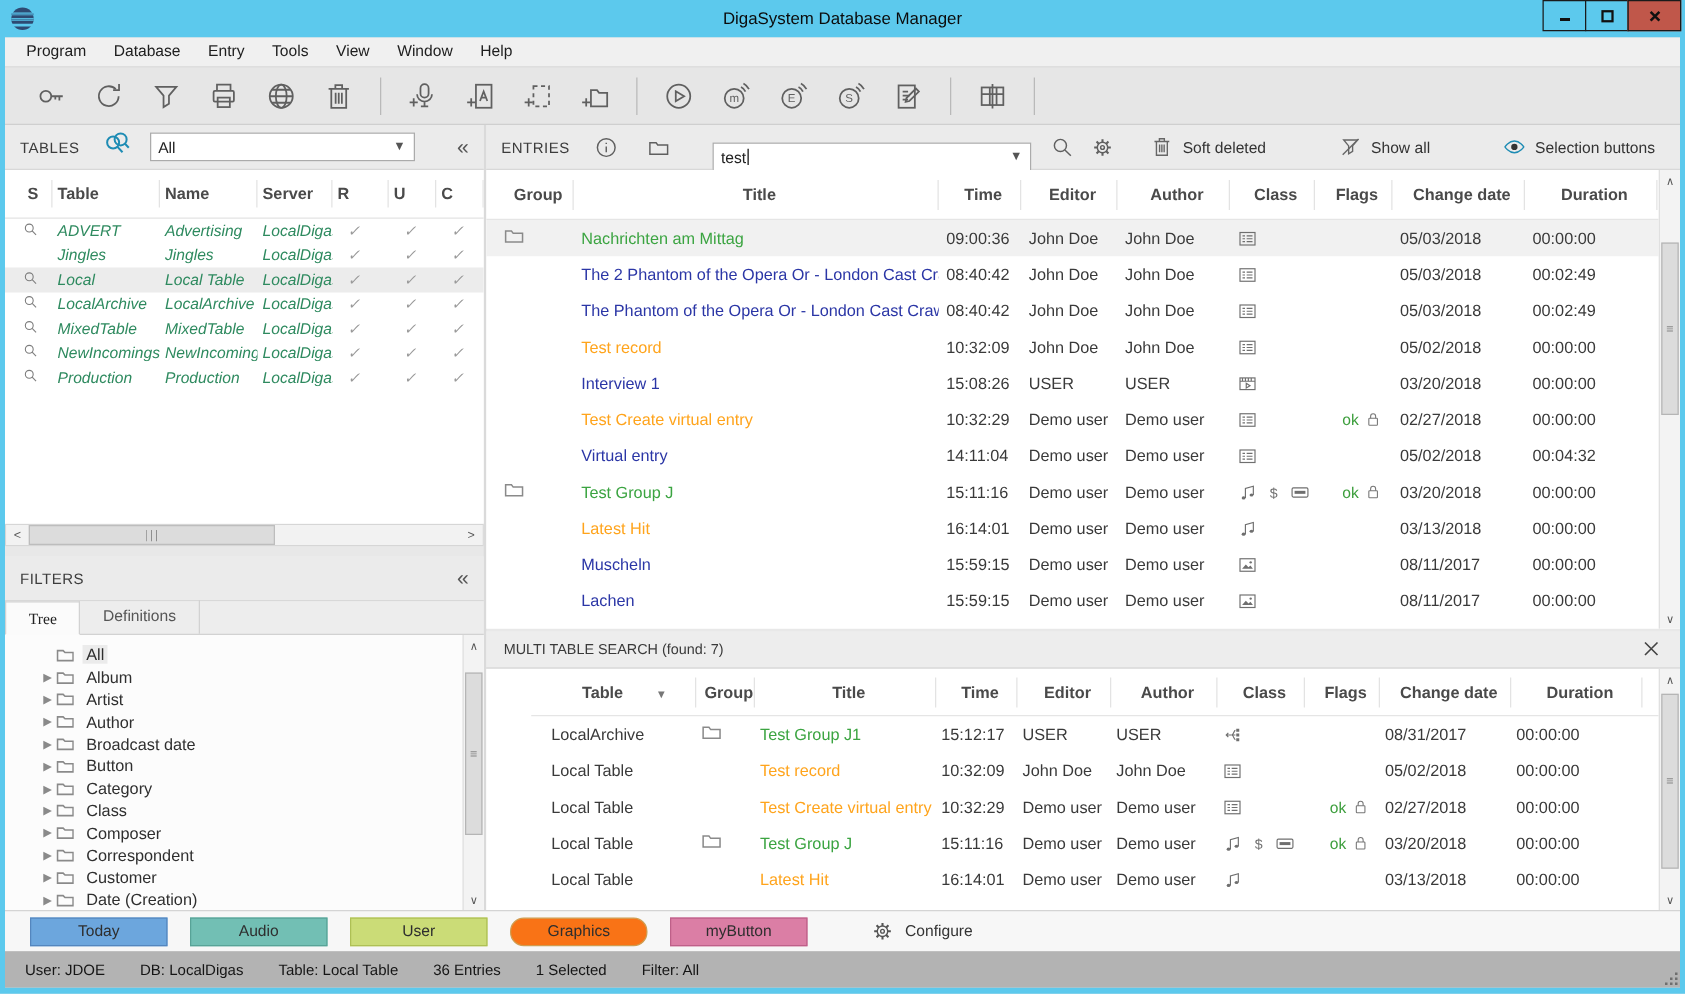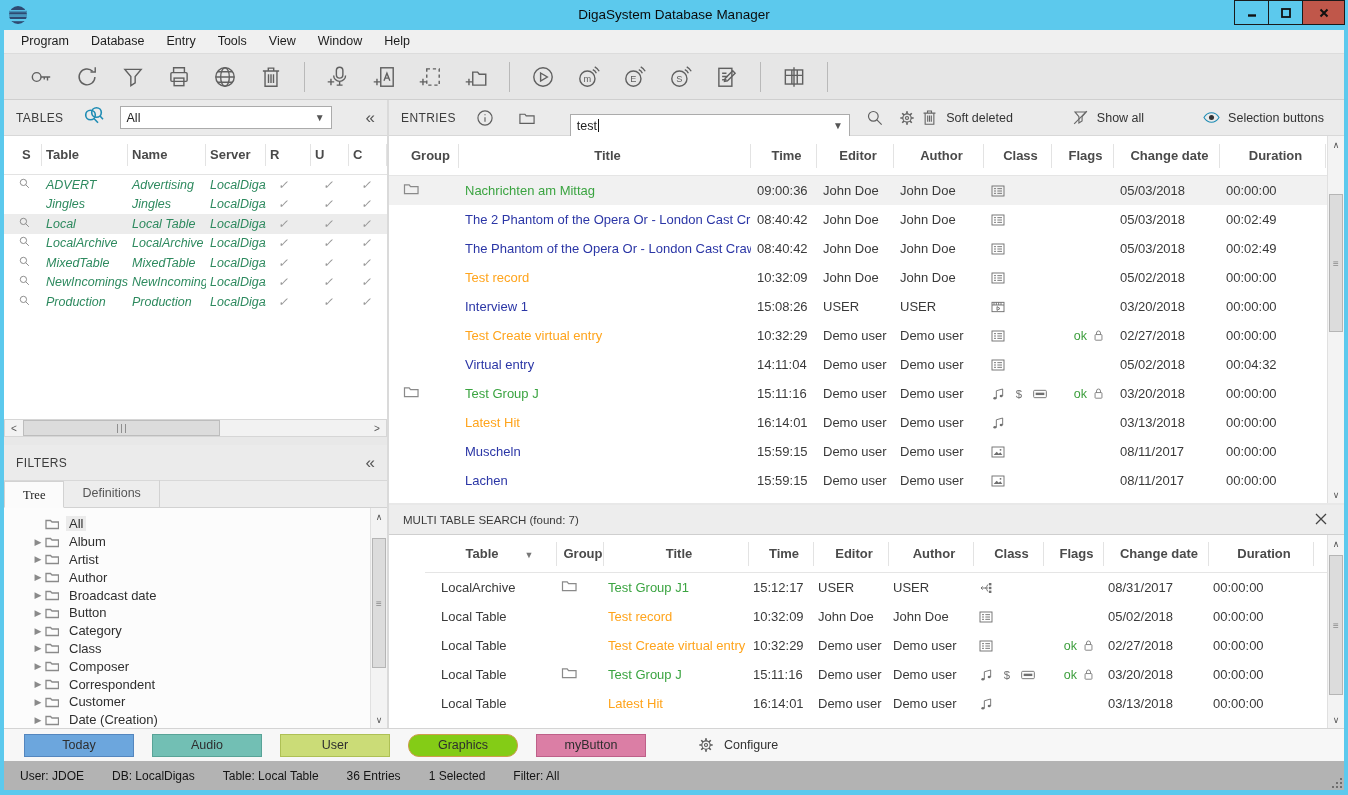--- a/index.html
+++ b/index.html
@@ -81,21 +81,21 @@
   .vscroll { position:absolute; top:0; right:0; bottom:0; width:17px; background:#F3F3F3; border-left:1px solid #e0e0e0; }
   .vs-arrow { position:absolute; left:0; right:0; height:17px; display:flex; align-items:center; justify-content:center;
     color:#555; font-size:9px; }
   .vs-arrow.up { top:0; } .vs-arrow.down { bottom:0; }
   .vs-thumb { position:absolute; left:1px; right:1px; background:#DCDCDC; border:1px solid #b5b5b5;
     display:flex; align-items:center; justify-content:center; color:#8a8a8a; font-size:10px; }
   
   .ent-head { gap:0; }
   .ent-head .ehicon { width:26px; height:26px; color:#5f5f5f; margin-left:16px; display:flex; align-items:center; justify-content:center; }
   .ent-head .ehicon svg { width:20px; height:20px; stroke:currentColor; fill:none; stroke-width:1.4; }
-  .search-combo { width:280px; margin-left:30px; position:relative;margin-top:16px; }
+  .search-combo { width:255px; margin-left:30px; position:relative;margin-top:16px; }
   .caret-bar { display:inline-block; width:1px; height:13px; background:#111; margin-left:1px; vertical-align:middle; }
   .eh-action { display:flex; align-items:center; font-size:12.5px; color:#333; }
   .eh-action svg { width:19px; height:19px; stroke:#666; fill:none; stroke-width:1.4; margin-right:7px; }
   .eh-action.teal svg { stroke:#1E8CB4; }
   
   .entries-grid { height:367px; background:#fff; flex:none; position:relative; overflow:hidden; font-size:13px; }
   .eg-inner { position:absolute; left:0; right:17px; top:0; bottom:0; overflow:hidden; }
   .eg-hrow, .eg-row { display:grid; grid-template-columns:62px 292px 66px 77px 90px 68px 62px 106px 106px 1fr; align-items:center; padding-left:8px; }
   .eg-hrow { height:40px; border-bottom:1px solid #e5e5e5; }
   .hc2 { font-weight:bold; color:#4a4a4a; font-size:13px; padding-left:6px; height:24px; line-height:24px; border-right:1px solid #e3e3e3;text-align:center; }
@@ -963,21 +963,21 @@
           </div>
         </div>
       </div>
     </div>
   </div>
 
   <div class="quickbar" id="quickbar">
       <div class="qbtn" style="background: rgb(108, 166, 221); border-color: rgb(84, 134, 190);">Today</div>
       <div class="qbtn" style="background: rgb(114, 191, 180); border-color: rgb(88, 163, 151);">Audio</div>
       <div class="qbtn" style="background: rgb(203, 220, 119); border-color: rgb(174, 192, 85);">User</div>
-      <div class="qbtn" style="background: #84cc16; border-color: rgb(208, 156, 79); border-radius: 11px;">Graphics</div>
+      <div class="qbtn" style="background: #f97316; border-color: rgb(208, 156, 79); border-radius: 11px;">Graphics</div>
       <div class="qbtn" style="background: rgb(219, 126, 165); border-color: rgb(190, 96, 137);">myButton</div>
       <div class="configure">
         <svg viewBox="0 0 24 24">
           <circle cx="12" cy="12" r="5"></circle>
           <circle cx="12" cy="12" r="1.8"></circle>
           <path d="M12 4v3M12 17v3M4 12h3M17 12h3M6.3 6.3l2.1 2.1M17.7 6.3l-2.1 2.1M6.3 17.7l2.1-2.1M17.7 17.7l-2.1-2.1" stroke-width="2"></path>
         </svg>
         <span>Configure</span>
       </div>
     </div>

